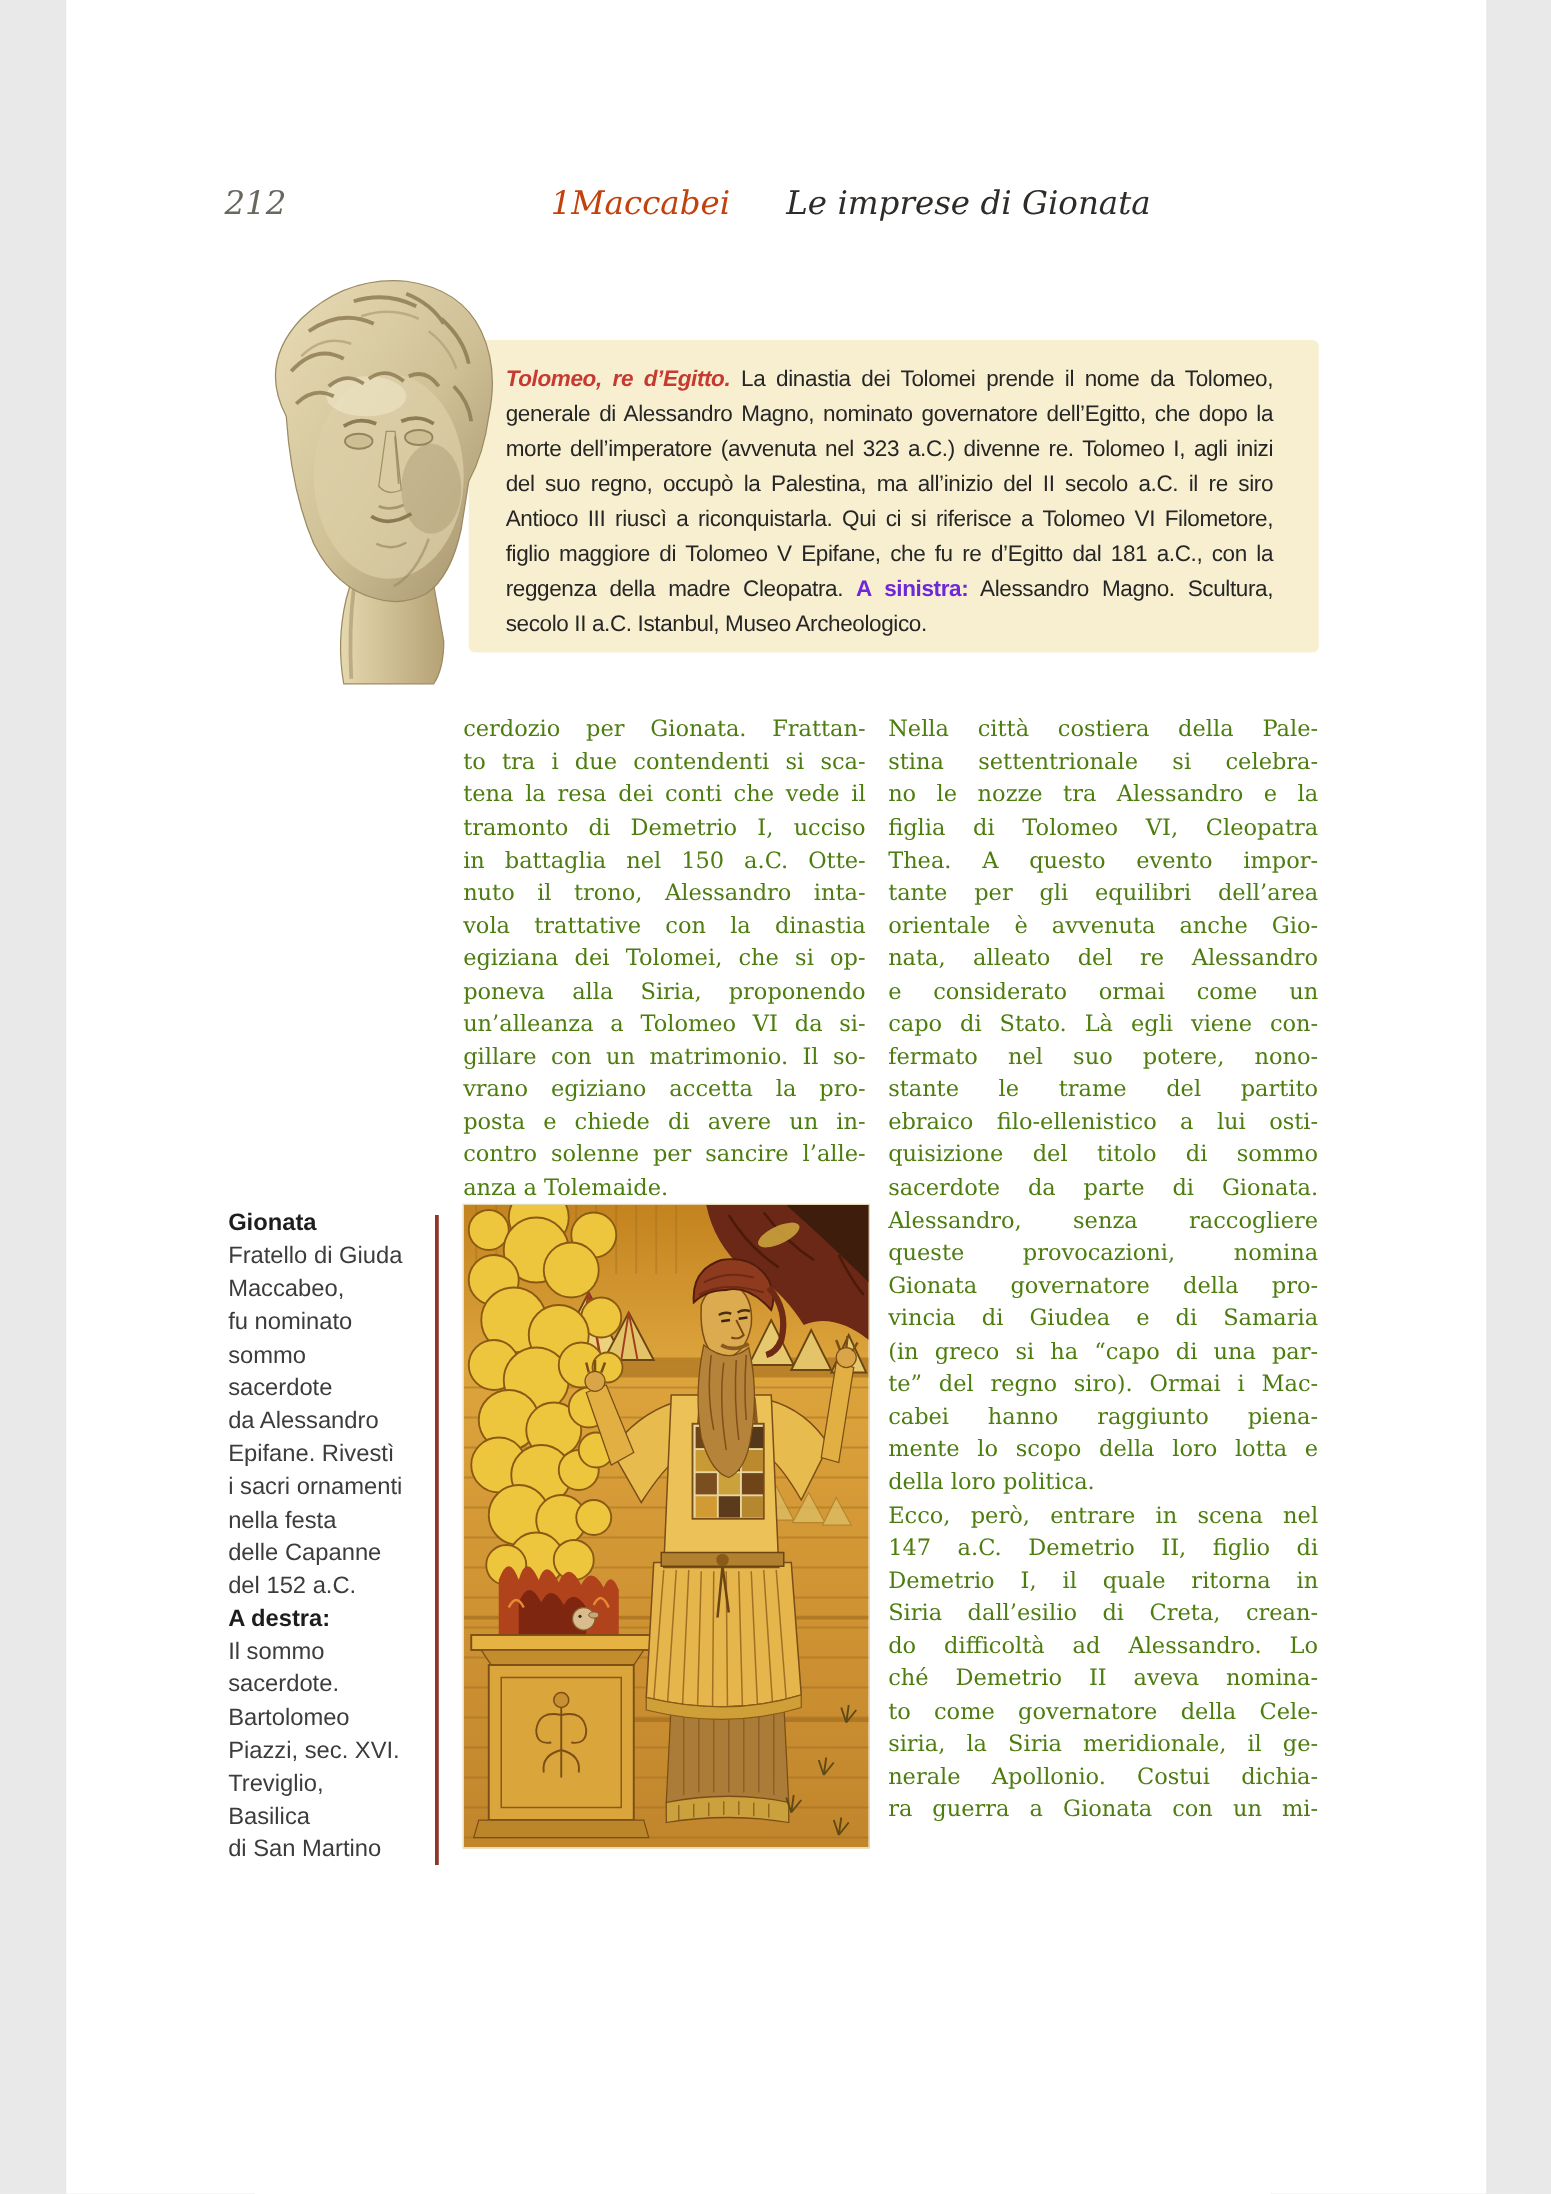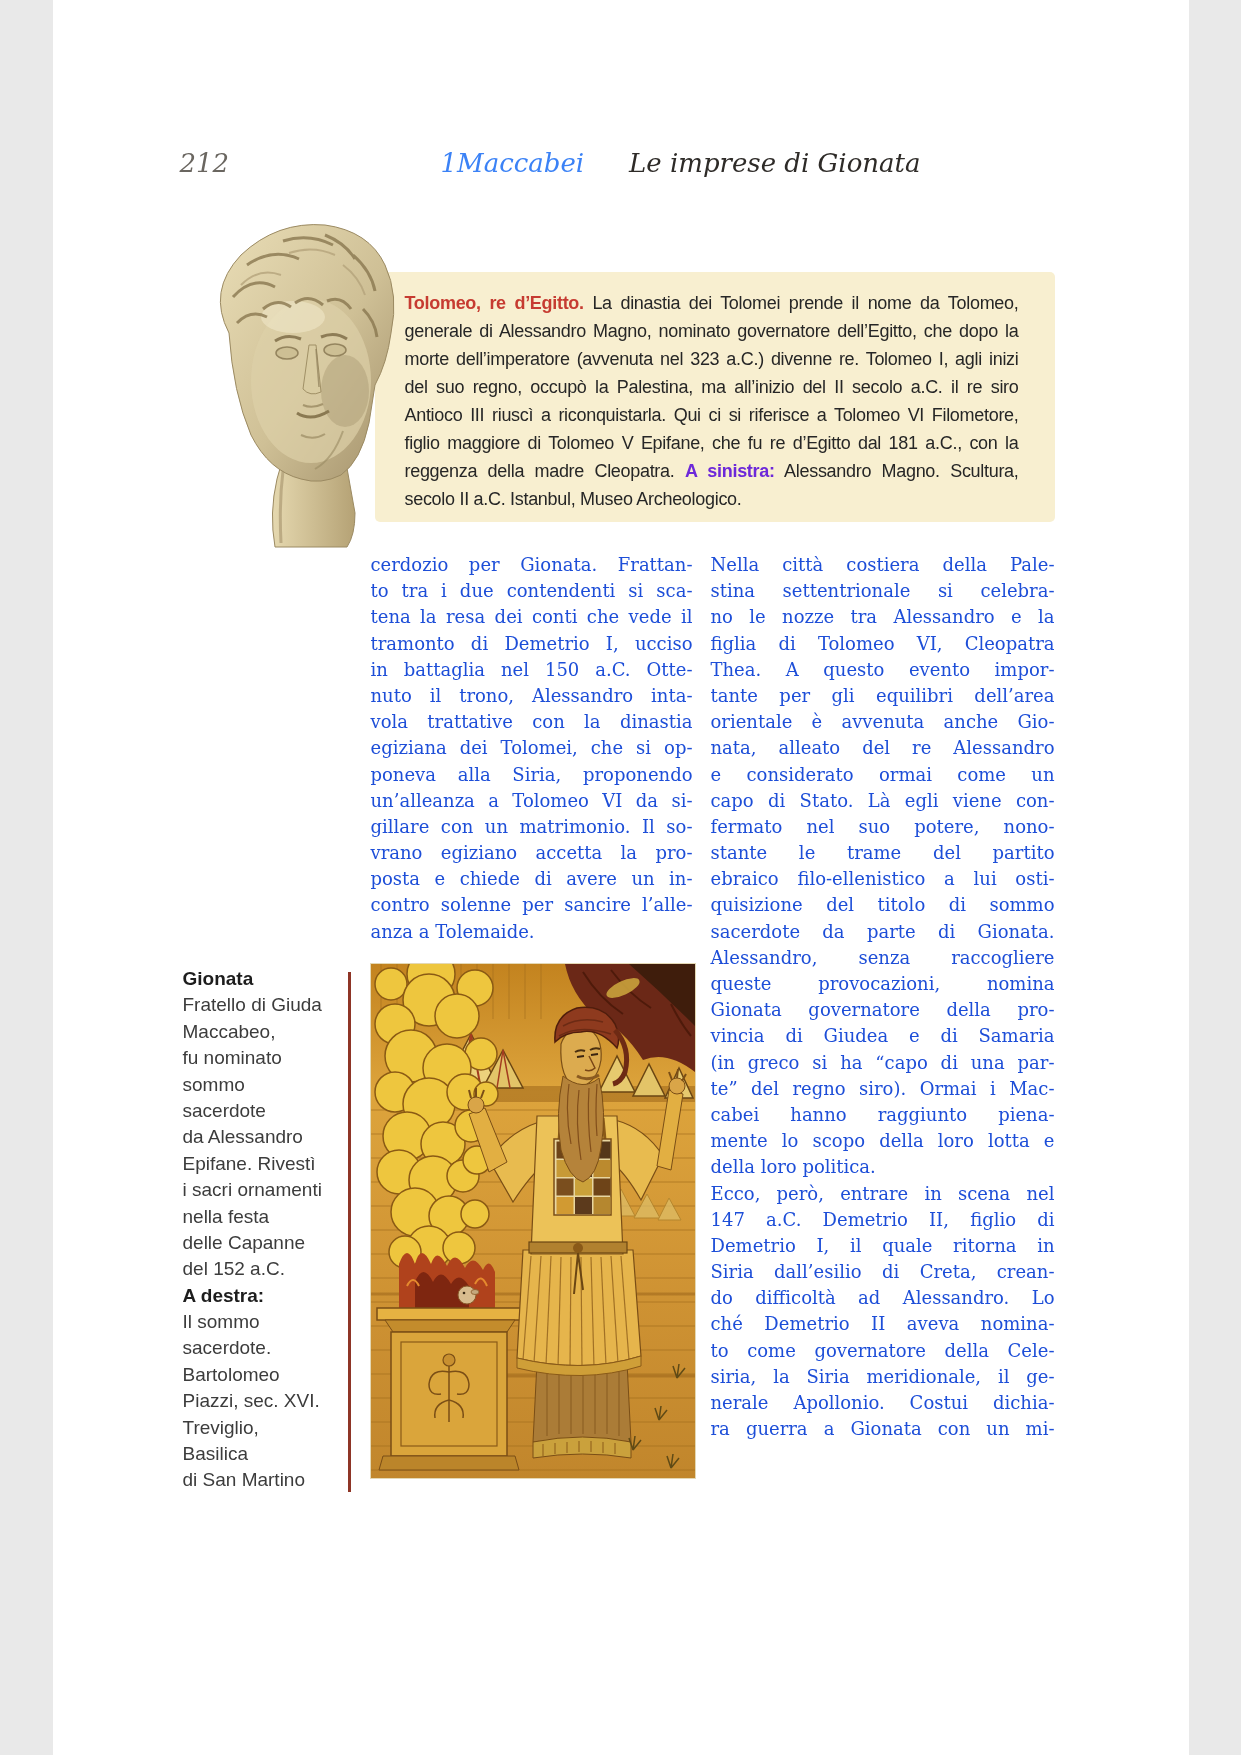--- a/index.html
+++ b/index.html
@@ -4,36 +4,36 @@
 <style>
   html,body{margin:0;padding:0;background:#e9e9e9;}
   .page{
     position:relative;width:1136px;height:1755px;background:#ffffff;
     margin:0 auto;overflow:hidden;
     font-family:"DejaVu Serif",serif;color:#2b2b2b;
   }
   
   .hdr{position:absolute;top:148px;font-style:italic;font-size:26px;line-height:30px;}
   .hdr-num{left:127px;color:#6a6660;}
-  .hdr-book{left:388px;color:#3b82f6;}
+  .hdr-book{left:388px;color:#c2410c;}
   .hdr-chap{right:268px;color:#2e2b28;}
   
   .infobox{
     position:absolute;left:322px;top:272px;width:680px;height:250px;
     background:#f8efd0;border-radius:5px;box-sizing:border-box;
     padding:17px 36px 0 30px;
     font-family:"Liberation Sans",sans-serif;font-size:18px;line-height:28px;
     letter-spacing:-0.3px;color:#262626;text-align:justify;
   }
-  .infobox .lead{font-weight:bold;color:#c63b31;}
+  .infobox .lead{font-weight:bold;color:#c63b31;font-style:italic;}
   .infobox .blbl{font-weight:bold;color:#6d28d9;}
   
   .bust{position:absolute;left:140px;top:213px;width:212px;height:335px;z-index:3;}
   
-  .bodycol{position:absolute;top:552px;font-size:18px;color:#1d4ed8;}
+  .bodycol{position:absolute;top:571px;font-size:18px;color:#4d7c0f;}
   .col-left{left:318px;width:322px;}
   .col-right{left:658px;width:344px;}
   .tline{
     height:26.2px;line-height:26.2px;
     text-align:justify;text-align-last:justify;
     overflow:visible;white-space:normal;
   }
   .tline.flush{text-align-last:left;}
   
   .sidebar{

